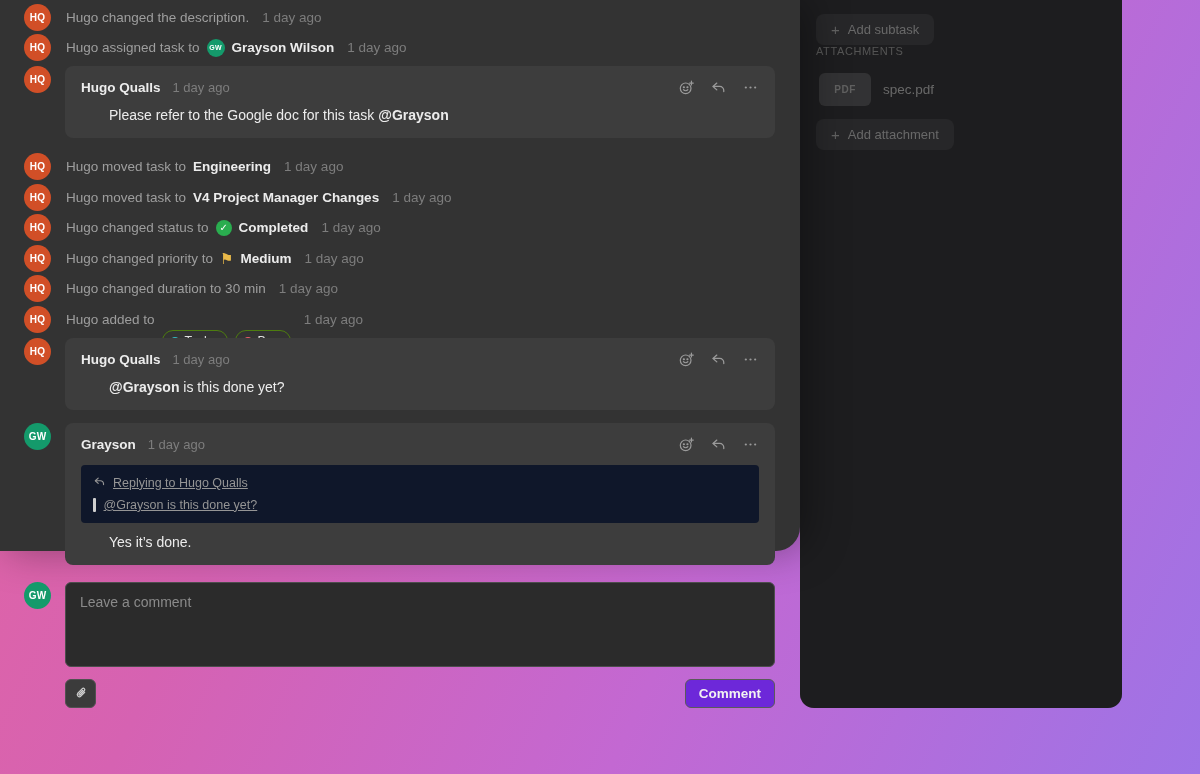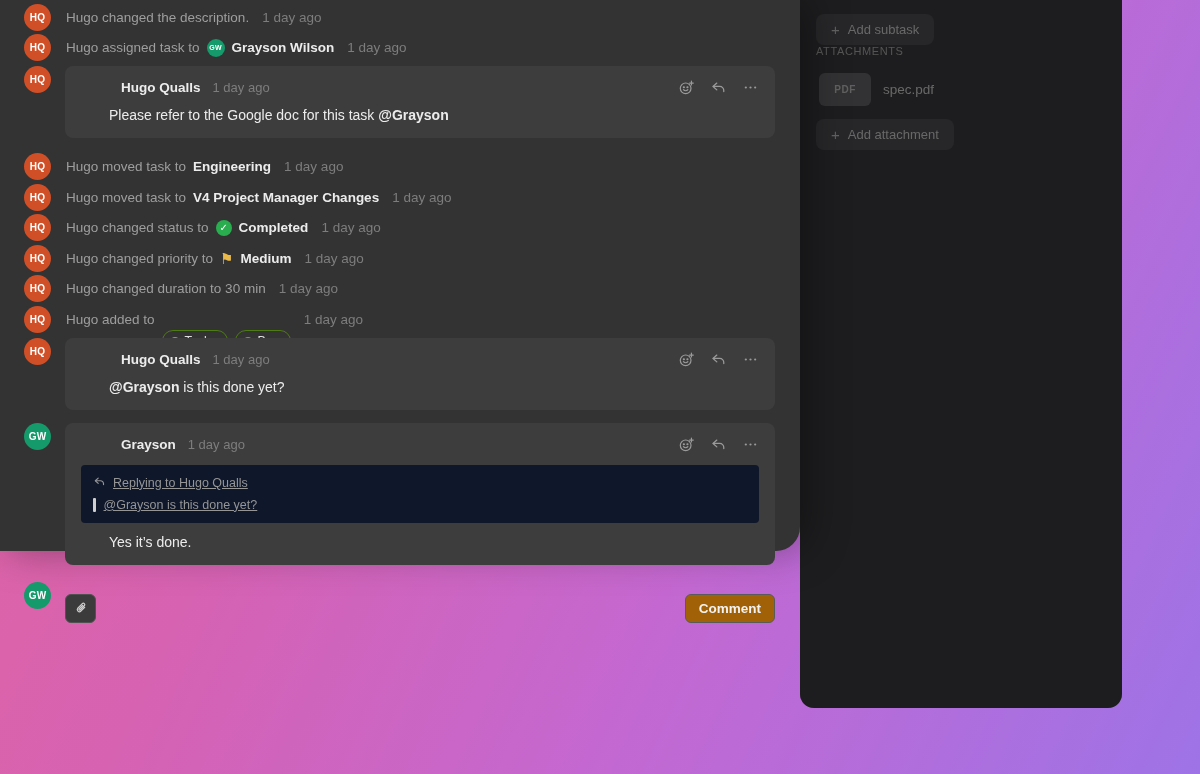--- a/index.html
+++ b/index.html
@@ -70,21 +70,21 @@
     border:1px solid #4d7c0f; border-radius:11px; height:22px;
     padding:0 10px 0 8px; font-size:12.5px; color:#e0e0e0; cursor:pointer;margin-top:44px;
   }
   .pill .dot { width:8px; height:8px; border-radius:50%; }
 
   .comment-item { display:flex; gap:14px; margin:3px 0 13px; }
   .card {
     flex:1; background:#3d3d3d; border-radius:8px; padding:13px 16px 15px; min-width:0;
   }
   .card-head { display:flex; align-items:center; }
-  .card-author { font-size:13.5px; font-weight:700; color:#ececec;margin-left:40px; }
+  .card-author { font-size:13.5px; font-weight:700; color:#ececec; }
   .card-time { font-size:13px; color:#7d7d7d; margin-left:12px; }
   .card-actions { margin-left:auto; display:flex; align-items:center; gap:15px; color:#9a9a9a; }
   .card-actions svg { display:block; cursor:pointer; }
   .card-body { margin-top:11px; font-size:14px; color:#ececec;margin-left:28px; }
   .quote {
     margin-top:12px; background:#0f172a; border-radius:4px; padding:10px 12px 11px;
     font-size:12.5px; color:#959595;text-decoration:underline;
   }
   .quote-top { display:flex; align-items:center; gap:7px; }
   .quote-txt { display:flex; align-items:center; gap:8px; margin-top:7px; }
@@ -99,21 +99,21 @@
     padding:11px 14px; font-family:inherit; font-size:14px; color:#ececec; outline:none;
   }
   .composer textarea::placeholder { color:#8a8a8a; }
   .composer-bar { display:flex; align-items:center; margin-top:12px; }
   .attach-btn {
     width:31px; height:29px; background:#3b3b3b; border:1px solid #515151;
     border-radius:6px; display:flex; align-items:center; justify-content:center;
     color:#cfcfcf; cursor:pointer;
   }
   .submit-btn {
-    margin-left:auto; background:#a16207; border:1px solid #5a5a5a; border-radius:6px;
+    margin-left:auto; background:#6d28d9; border:1px solid #5a5a5a; border-radius:6px;
     color:#f2f2f2; font-weight:700; font-size:13.5px; padding:6px 13px;
     font-family:inherit; cursor:pointer;
   }
 </style>
 </head>
 <body>
 
 <div class="right-panel">
   <div class="panel-inner">
     <div class="chip">
@@ -322,20 +322,21 @@
             </div>
           </div>
           <div class="card-body"><span>Yes it’s done.</span></div>
         </div>
       </div>
     </div>
 
   <div class="composer">
     <span class="avatar" id="composer-avatar" style="background: rgb(20, 154, 107);">GW</span>
     <div class="composer-main">
+      <textarea placeholder="Leave a comment" style=""></textarea>
       <div class="composer-bar">
         <div class="attach-btn">
           <svg width="16" height="16" viewBox="0 0 20 20" fill="none" stroke="currentColor" stroke-width="1.5" stroke-linecap="round" stroke-linejoin="round">
             <path d="M14.6 9.2l-4.8 4.8a2.7 2.7 0 0 1-3.8-3.8l5.6-5.6a1.8 1.8 0 0 1 2.55 2.55l-5.3 5.3a.9.9 0 0 1-1.27-1.27l4.6-4.6"></path>
           </svg>
         </div>
         <button class="submit-btn">Comment</button>
       </div>
     </div>
   </div>

